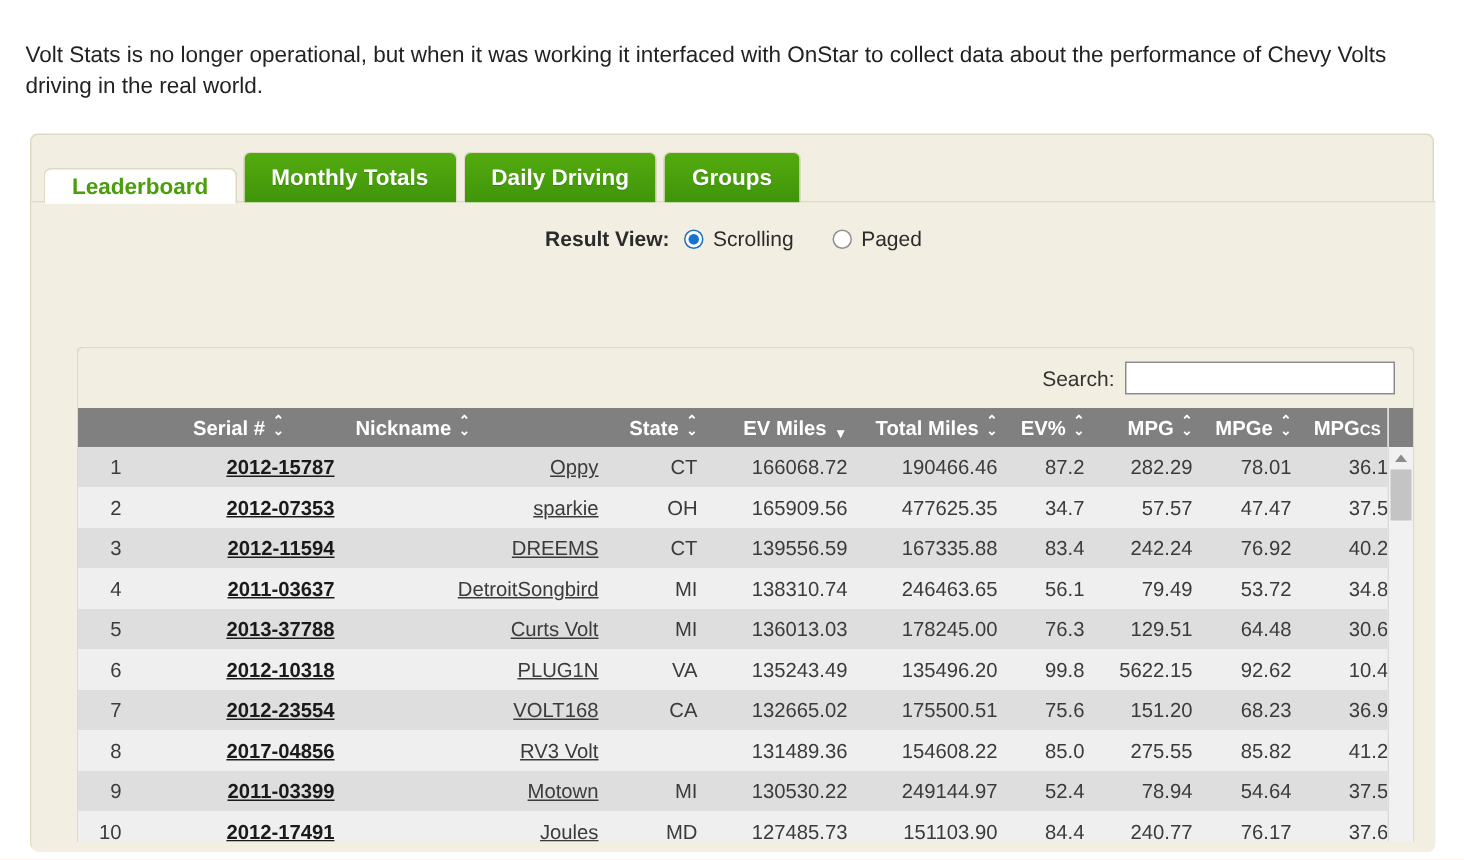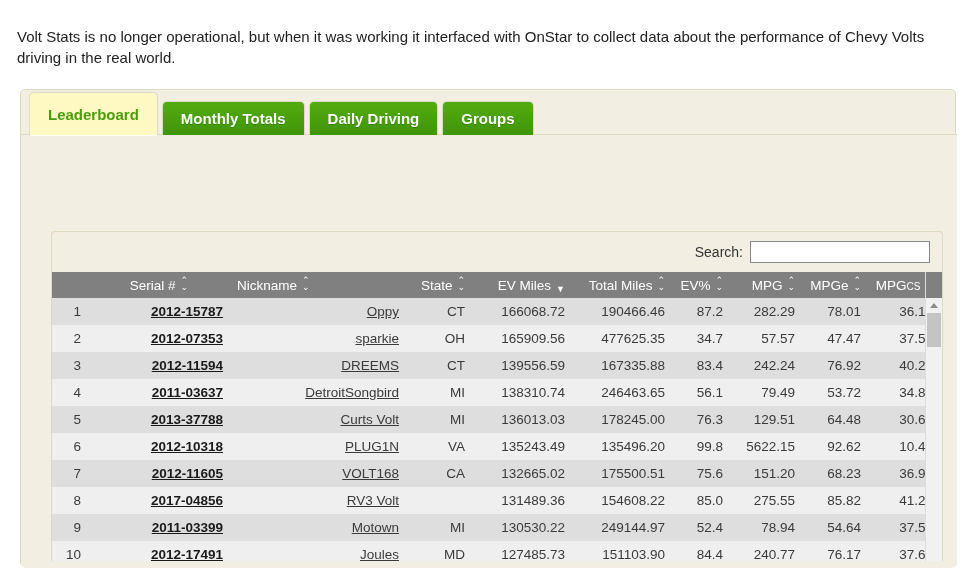--- a/index.html
+++ b/index.html
@@ -57,26 +57,26 @@
     border-radius: 5px 5px 0 0;
     border: 1px solid #ddd9c3;
     border-bottom: none;
     background: linear-gradient(to bottom, #54ab0f 0%, #3f9509 100%);
     color: #ffffff;
     cursor: pointer;
     white-space: nowrap;
     text-shadow: 0 1px 0 rgba(0,0,0,0.18);
   }
   .tab.active {
-    background: #fef9c3;
+    background: #ffffff;
     color: #4a9e0c;
     border: 1px solid #ddd9c3;
     border-bottom: 1px solid #fcfcf7;
     text-shadow: none;
-    height: 44px;
+    height: 24px;
     margin-bottom: -1px;
   }
 
   
   .tabbody {
     position: absolute;
     left: 0; top: 44px;
     width: 936px; height: 434px;
     background: #f2efe2;
     border-top: 1px solid #ddd9c3;
@@ -160,21 +160,21 @@
   table.grid {
     border-collapse: collapse;
     width: 868px;
     table-layout: fixed;
     font-size: 13.5px;
     color: #3a3a3a;
   }
   table.grid thead th {
     background: #808080;
     color: #ffffff;
-    font-weight: normal;
+    font-weight: bold;
     font-size: 13.5px;
     height: 26px;
     padding: 0 7px;
     text-align: right;
     white-space: nowrap;
     cursor: pointer;
     vertical-align: middle;
   }
   table.grid thead th.c-num { width: 36px; padding-right: 4px; }
   table.grid thead th.c-serial { width: 142px; text-align: center; }
@@ -264,20 +264,31 @@
 
     <div class="tabstrip">
       <div class="tab active">Leaderboard</div>
       <div class="tab">Monthly Totals</div>
       <div class="tab">Daily Driving</div>
       <div class="tab">Groups</div>
     </div>
 
     <div class="tabbody">
 
+      <div class="resultview">
+        <span class="rv-label">Result View:</span>
+        <span class="rv-opt">
+          <span class="radio on"></span>
+          <span class="rv-text">Scrolling</span>
+        </span>
+        <span class="rv-opt">
+          <span class="radio"></span>
+          <span class="rv-text">Paged</span>
+        </span>
+      </div>
 
       <div class="resultbox">
 
         <div class="searchrow">
           <span class="search-label">Search:</span>
           <input class="search-input" type="text" placeholder="" style="">
         </div>
 
         <div class="tablewrap">
           <table class="grid">
@@ -381,21 +392,21 @@
                   <td class="c-state">VA</td>
                   <td class="c-ev">135243.49</td>
                   <td class="c-total">135496.20</td>
                   <td class="c-evp">99.8</td>
                   <td class="c-mpg">5622.15</td>
                   <td class="c-mpge">92.62</td>
                   <td class="c-mpgcs">10.49</td>
                 </tr>
                 <tr class="odd">
                   <td class="c-num">7</td>
-                  <td class="c-serial"><a>2012-11605</a></td>
+                  <td class="c-serial"><a>2012-23554</a></td>
                   <td class="c-nick">VOLT168</td>
                   <td class="c-state">CA</td>
                   <td class="c-ev">132665.02</td>
                   <td class="c-total">175500.51</td>
                   <td class="c-evp">75.6</td>
                   <td class="c-mpg">151.20</td>
                   <td class="c-mpge">68.23</td>
                   <td class="c-mpgcs">36.90</td>
                 </tr>
                 <tr class="even">

